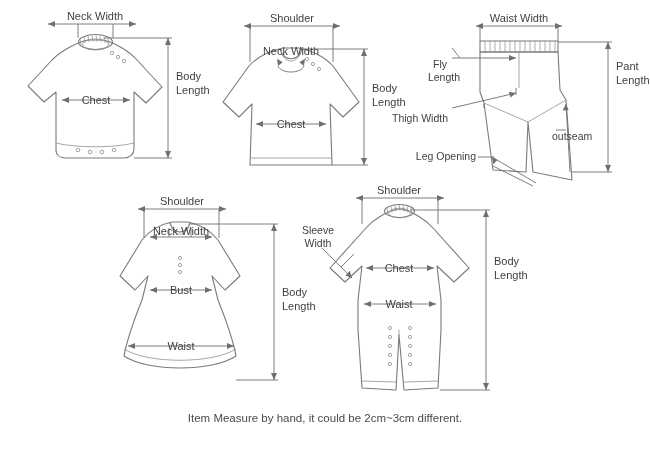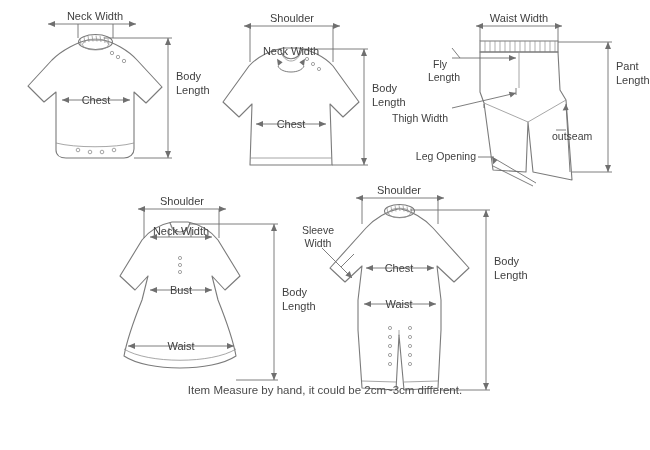--- a/index.html
+++ b/index.html
@@ -31,21 +31,21 @@
     font-family: "Liberation Sans", sans-serif;
     font-size: 11px;
     fill: #3f3f3f;
   }
   .lbl-small {
     font-size: 10.5px;
   }
   .footer-note {
     position: absolute;
     left: 0;
-    top: 384px;
+    top: 412px;
     width: 650px;
     text-align: center;
     font-size: 11.5px;
     color: #4a4a4a;
     font-family: "Liberation Sans", sans-serif;
   }
   .outline {
     fill: none;
     stroke: #7b7b7b;
     stroke-width: 1.1;

